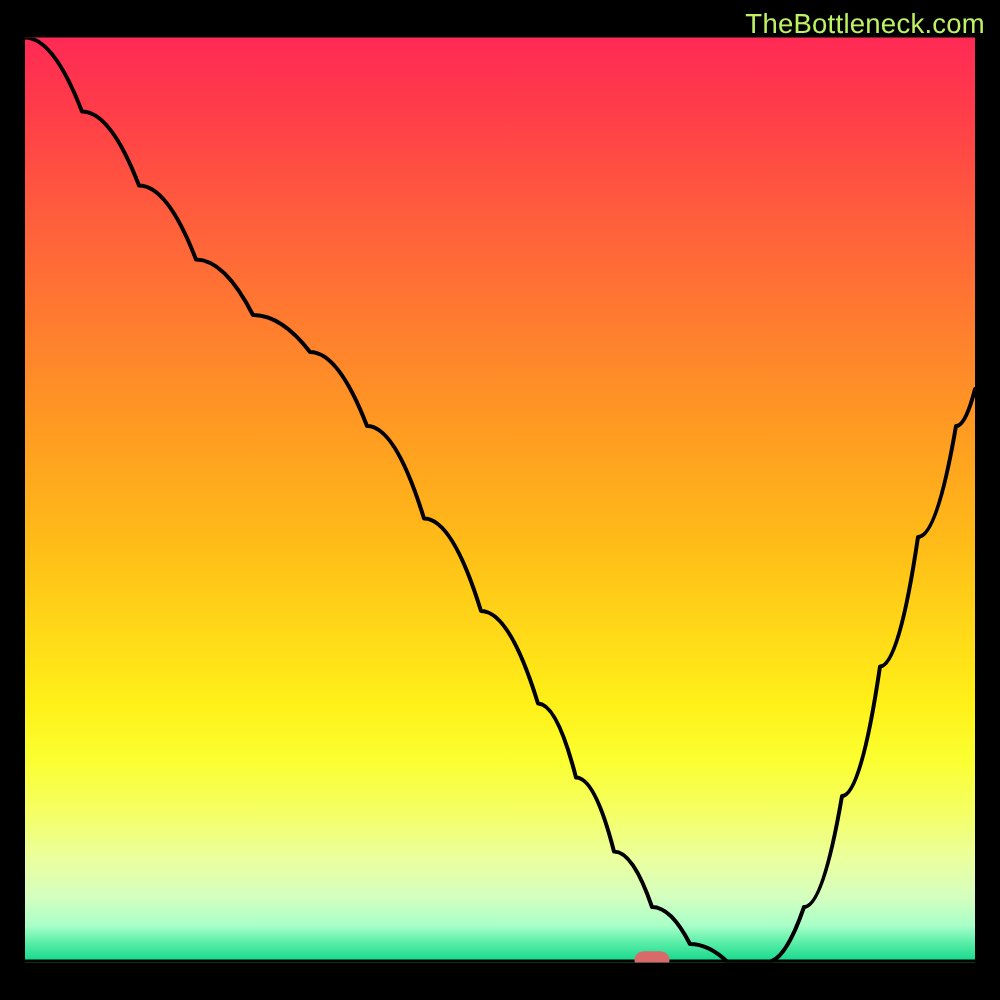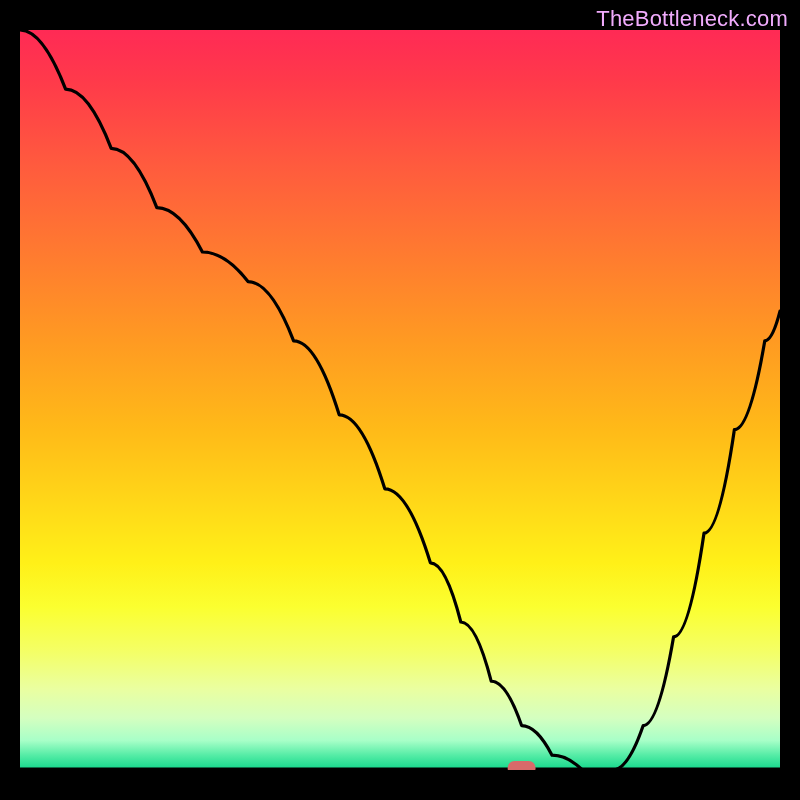--- a/index.html
+++ b/index.html
@@ -14,21 +14,21 @@
   .frame {
     position: relative;
     width: 800px;
     height: 800px;
     background: #000;
   }
   .watermark {
     position: absolute;
     top: 6px;
     right: 12px;
-    color: #f0abfc;
+    color: #bef264;
     font-size: 22px;
     font-weight: 500;
     letter-spacing: 0.2px;
     z-index: 5;
     margin-left: 42px;
   }
   .plot-area {
     position: absolute;
     left: 20px;
     top: 30px;

